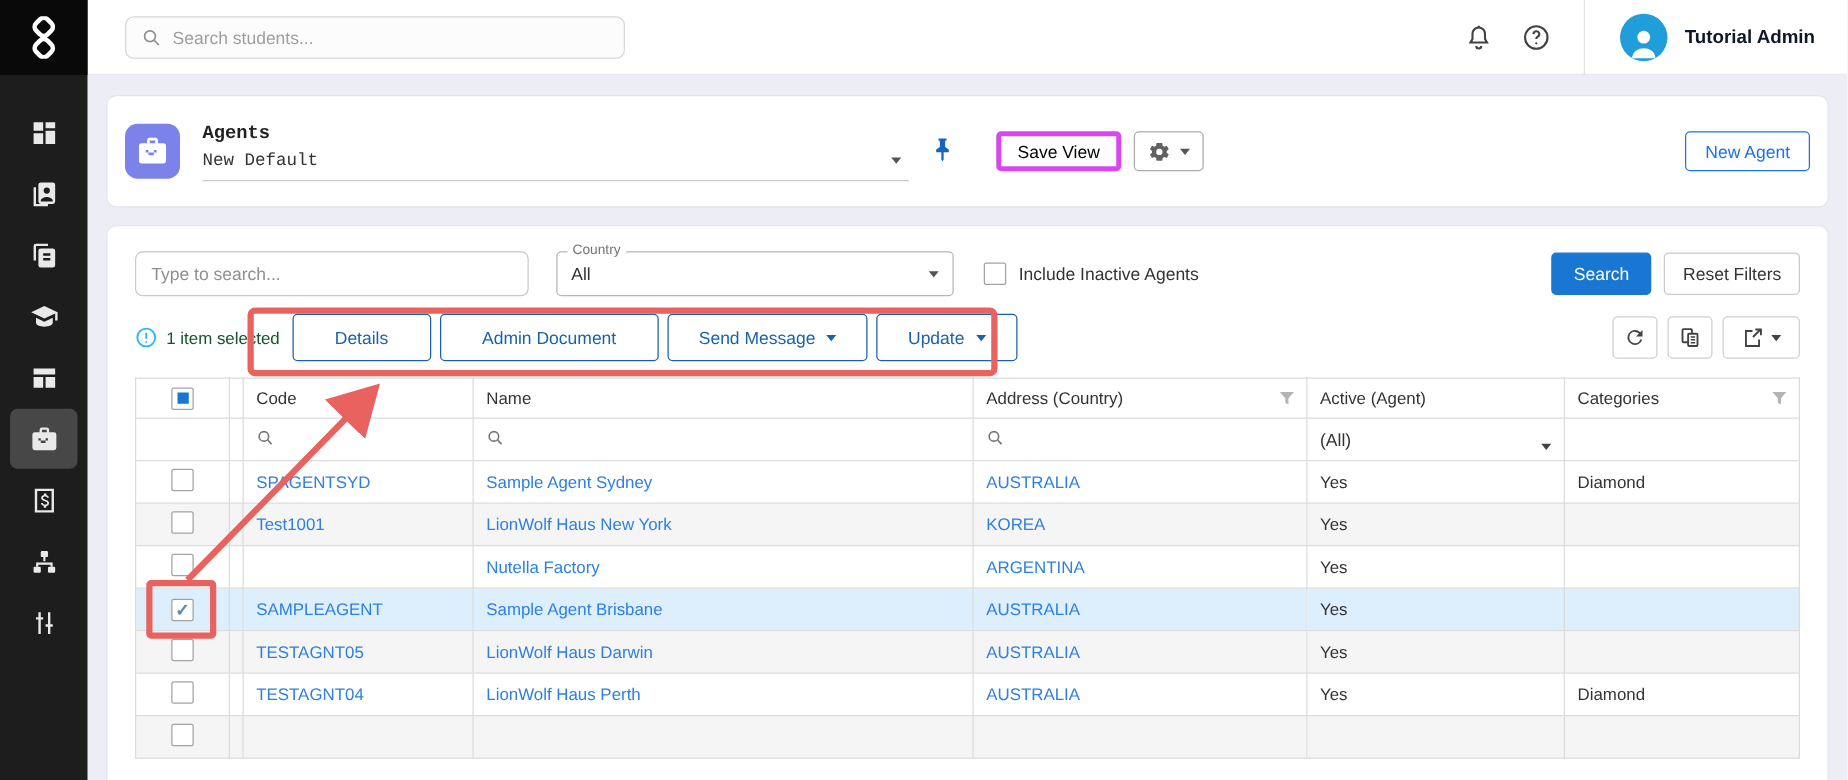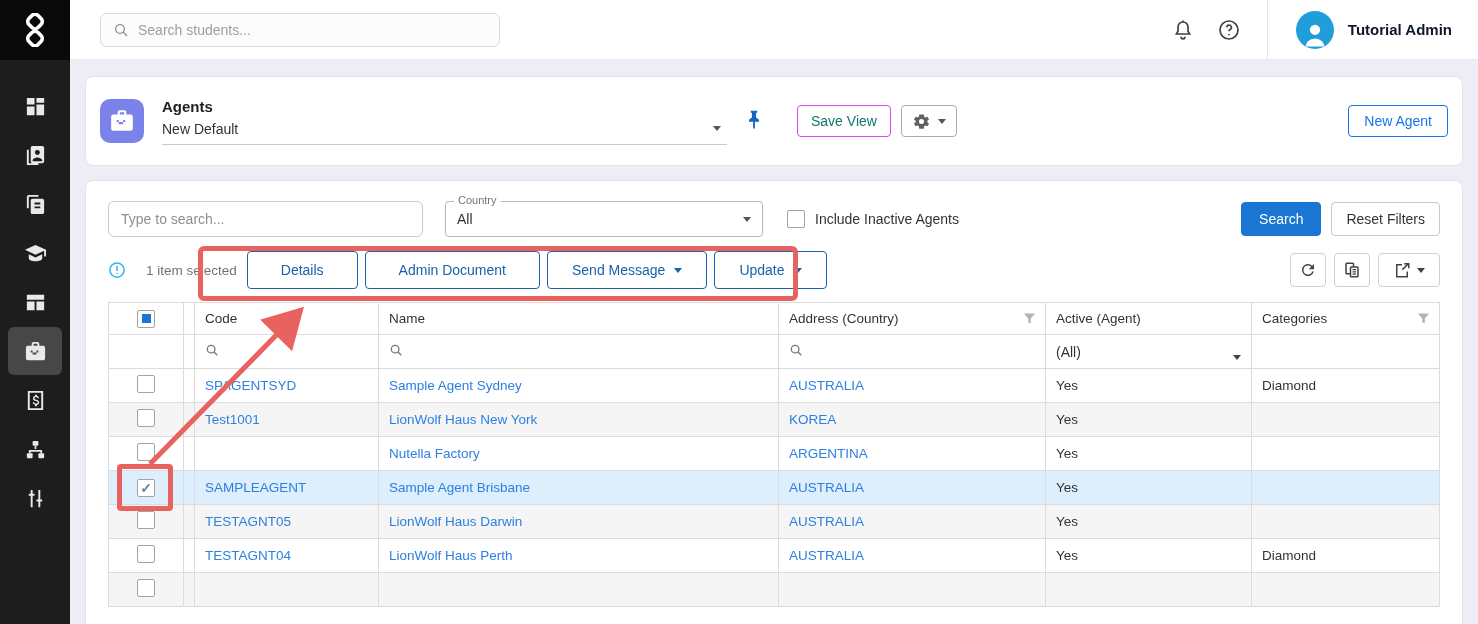--- a/index.html
+++ b/index.html
@@ -31,28 +31,28 @@
   .user-name { margin-left:14px; margin-right:26px; font-size:15px; font-weight:700; color:#0f172a; }
 
   
   .content { position:absolute; left:70px; top:60px; right:0; bottom:0; padding:16px 15px 0 15px; }
   .card { background:#fff; border:1px solid #e4e4ee; border-radius:8px; }
 
   
   .view-card { height:90px; display:flex; align-items:center; padding:0 14px; margin-bottom:14px; }
   .app-icon { width:44px; height:44px; border-radius:10px; background:var(--app-icon-bg,#7b83eb); color:#fff; display:flex; align-items:center; justify-content:center; flex:none; }
   .app-icon svg { width:26px; height:26px; }
-  .view-title-block { margin-left:18px; width:565px; }
+  .view-title-block { margin-left:18px; width:565px;font-family:Liberation Mono, monospace; }
   .view-title { font-size:15px; font-weight:700; color:#212121; margin-bottom:6px; }
   .view-select { display:flex; align-items:center; border-bottom:1px solid #c9c9c9; padding-bottom:7px; cursor:pointer; color:#333; }
   .view-select .caret { margin-left:auto; margin-right:6px; color:#555; }
   .pin-btn { margin-left:16px; color:#1565c0; width:24px; height:24px; cursor:pointer; }
   .pin-btn svg { width:22px; height:22px; }
   .btn { display:inline-flex; align-items:center; justify-content:center; height:32px; border-radius:4px; background:#fff; font-family:inherit; font-size:14px; cursor:pointer; }
-  .btn-gray { border:1px solid #d946ef; color:#0f766e; padding:0 13px; }
+  .btn-gray { border:4px solid #d946ef; color:#000000; padding:0 13px; }
   .gear-btn { margin-left:10px; width:56px; border:1px solid #ababab; color:#555; gap:7px; }
   .gear-btn svg { width:19px; height:19px; color:#616161; }
   .save-view { margin-left:30px; }
   .new-agent { margin-left:auto; border:1px solid #1a73e8; color:#1a73e8; padding:0 15px; }
   .caret { width:0; height:0; border-left:4px solid transparent; border-right:4px solid transparent; border-top:5px solid currentColor; display:inline-block; }
 
   
   .grid-card { height:480px; padding:20px 22px; position:relative; }
   .filter-row { display:flex; align-items:center; height:36px; }
   .ft-search { width:315px; height:36px; border:1px solid #c9c9c9; border-radius:6px; padding:0 12px; display:flex; align-items:center; }
@@ -64,21 +64,21 @@
   .cb { width:18px; height:18px; border:1px solid #a3a3a3; border-radius:2px; background:#fff; display:inline-flex; align-items:center; justify-content:center; cursor:pointer; flex:none; }
   .cb.indeterminate::after { content:""; width:9px; height:9px; background:var(--primary,#1976d2); }
   .cb.checked::after { content:"\2713"; color:#5f87a8; font-size:14px; font-weight:700; line-height:1; }
   .inactive-check { margin-left:24px; display:flex; align-items:center; gap:10px; }
   .btn-search { margin-left:auto; height:34px; padding:0 17px; background:var(--primary,#1976d2); color:#fff; border:1px solid var(--primary,#1976d2); }
   .btn-reset { margin-left:10px; height:34px; padding:0 14px; border:1px solid #c9c9c9; color:#333; }
 
   .selection-row { display:flex; align-items:center; height:38px; margin-top:14px; margin-bottom:13px; }
   .info-ic { width:18px; height:18px; color:#29b6f6; flex:none; }
   .info-ic svg { width:18px; height:18px; }
-  .sel-text { margin-left:20px; color:#737373; font-size:13.5px; white-space:nowrap;text-align:right; }
+  .sel-text { margin-left:7px; color:#14532d; font-size:13.5px; white-space:nowrap;text-align:right; }
   .action-buttons { display:flex; gap:7px; margin-left:10px; }
   .btn-action { height:38px; border:1px solid #1862ab; color:#1862ab; border-radius:4px; background:#fff; padding:0 24px; gap:9px; font-size:14px; }
   .btn-action.wide { padding:0 33px; }
   .grid-toolbar { margin-left:auto; display:flex; gap:8px; }
   .tool-btn { width:36px; height:34px; border:1px solid #cfcfcf; border-radius:4px; background:#fff; color:#424242; display:flex; align-items:center; justify-content:center; gap:6px; cursor:pointer; }
   .tool-btn svg { width:18px; height:18px; }
   .tool-btn.export { width:62px; }
 
   
   table.grid { border-collapse:collapse; table-layout:fixed; width:1331px; border:1px solid #c2c2c2; }

